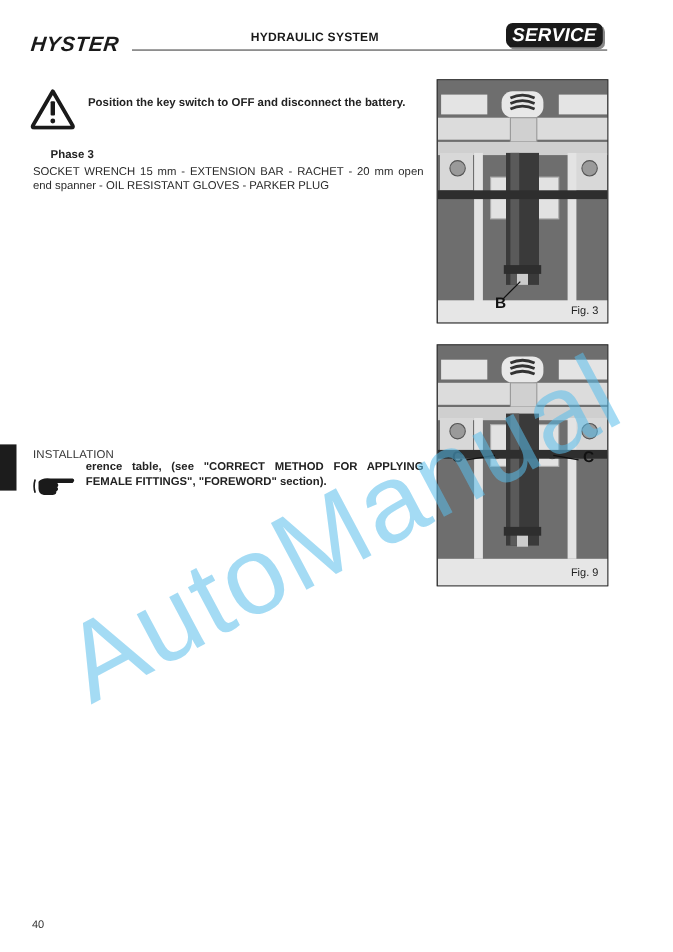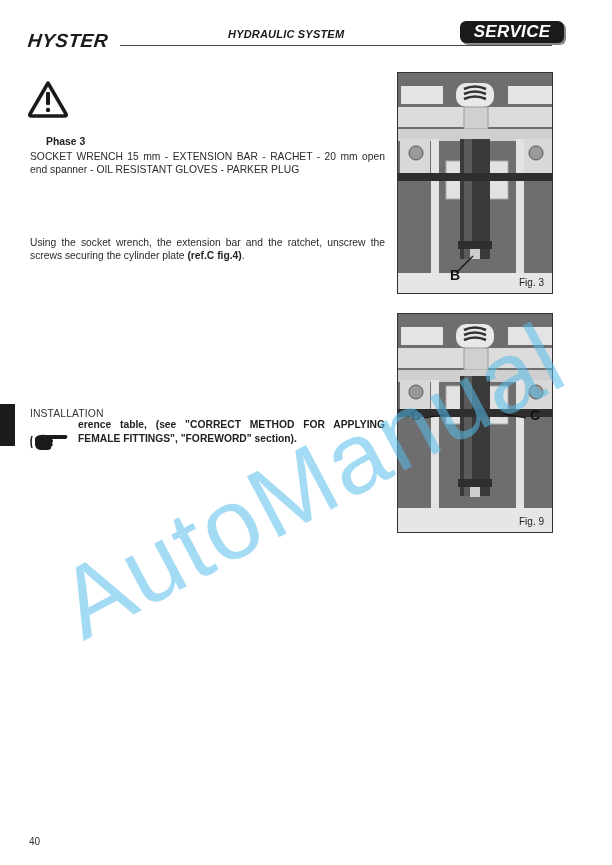--- a/index.html
+++ b/index.html
@@ -3,22 +3,22 @@
   <meta charset="utf-8">
   <style>
     * { margin: 0; padding: 0; box-sizing: border-box; }
     html, body { width: 612px; height: 865px; background: #ffffff; overflow: hidden; }
     body { position: relative; font-family: "Liberation Sans", sans-serif; color: #222; }
 
     
     .header { position: absolute; left: 0; top: 0; width: 612px; height: 50px; }
     .logo { position: absolute; left: 28px; top: 30px; font-family: "Liberation Sans", sans-serif; font-weight: bold; font-style: italic; font-size: 19px; letter-spacing: 0.5px; color: #1a1a1a; transform: skewX(-6deg); }
     .header-rule { position: absolute; left: 120px; top: 45px; width: 432px; height: 1px; background: #444; }
-    .section-title { position: absolute; left: 228px; top: 28px; font-size: 11px; font-weight: bold; font-style: italic; color: #1a1a1a; letter-spacing: 0.2px; }
-    .service-badge { position: absolute; left: 460px; top: 21px; width: 104px; height: 22px; background: #1a1a1a; border-radius: 6px; color: #fff; font-weight: bold; font-style: italic; font-size: 17px; text-align: center; line-height: 22px; box-shadow: 2px 2px 0 #888; letter-spacing: 0.3px; }
+    .section-title { position: absolute; left: 228px; top: 28px; font-size: 11px; font-weight: bold; color: #1a1a1a; letter-spacing: 0.2px; }
+    .service-badge { position: absolute; left: 460px; top: 21px; width: 88px; height: 22px; background: #1a1a1a; border-radius: 6px; color: #fff; font-weight: bold; font-style: italic; font-size: 17px; text-align: center; line-height: 22px; box-shadow: 2px 2px 0 #888; letter-spacing: 0.3px; }
 
     
     .warning { position: absolute; left: 27px; top: 80px; width: 360px; height: 40px; }
     .warning-icon { position: absolute; left: 0; top: 0; width: 42px; height: 38px; }
     .warning-text { position: absolute; left: 53px; top: 8px; font-size: 10.4px; font-weight: bold; color: #222; white-space: nowrap; }
 
     
     .text-block { position: absolute; left: 30px; width: 355px; font-size: 10.3px; line-height: 13.3px; color: #2a2a2a; text-align: justify; }
     .phase-title { position: absolute; left: 30px; top: 136px; font-size: 10.4px; font-weight: bold; color: #222; padding-left: 16px; }
     .para { display: block; }
@@ -55,30 +55,30 @@
   <div class="section-title">HYDRAULIC SYSTEM</div>
   <div class="service-badge">SERVICE</div>
 </div>
 
 <div class="warning">
   <svg class="warning-icon" viewBox="0 0 42 38">
     <path d="M21 3 L39 34 Q40 36 38 36 L4 36 Q2 36 3 34 Z" fill="none" stroke="#1a1a1a" stroke-width="3.5" stroke-linejoin="round"></path>
     <rect x="19" y="12" width="4" height="13" rx="1" fill="#1a1a1a"></rect>
     <circle cx="21" cy="30" r="2.2" fill="#1a1a1a"></circle>
   </svg>
+  <div class="warning-text">Position the key switch to OFF and disconnect the battery.</div>
 </div>
 
 <div class="phase-title">Phase 3</div>
 
 <div class="text-block" style="top:150px;">
   <span class="para" style="margin-bottom:19px;">SOCKET WRENCH 15 mm - EXTENSION BAR - RACHET - 20 mm open end spanner  - OIL RESISTANT GLOVES - PARKER PLUG</span>
 </div>
 
 <div class="text-block" style="top:236px;">
-  <span class="para"><span>Using the socket wrench, the extension bar and the ratchet, unscrew the screws securing the cylinder plate </span><b>(ref.C fig.4)</b><span>.</span></span>
 </div>
 
 <div class="installation">INSTALLATION</div>
 <div class="side-tab"></div>
 
 <div class="note">
   <svg class="hand-icon" viewBox="0 0 40 20">
     <path d="M2 4 Q0 10 2 16" fill="none" stroke="#1a1a1a" stroke-width="1.5"></path>
     <path d="M5 6 Q8 2 16 3 L36 3 Q39 4 36 7 L22 7 Q24 9 22 11 Q24 13 21 15 Q22 17 18 18 L10 18 Q5 17 5 12 Z" fill="#1a1a1a"></path>
   </svg>

